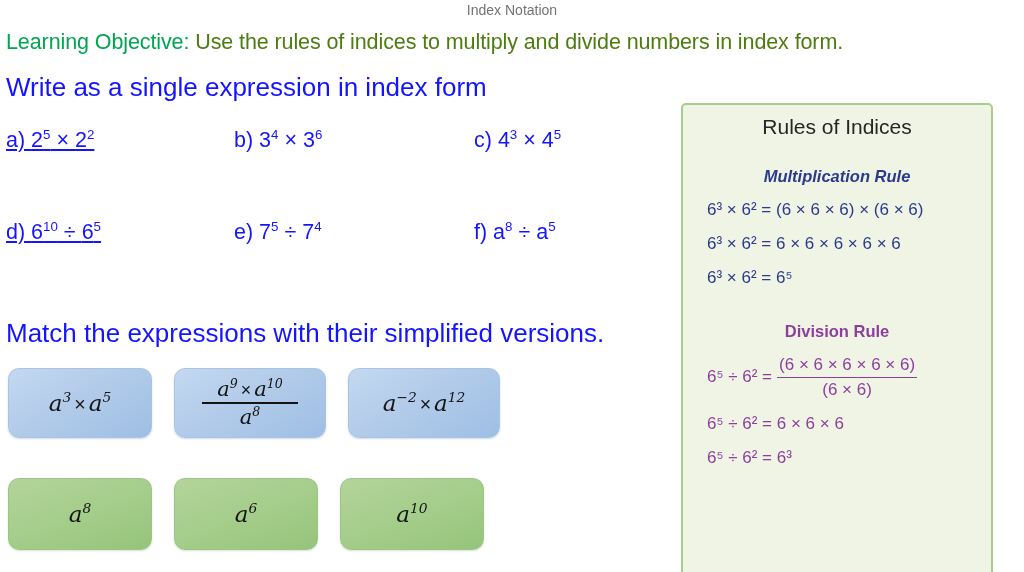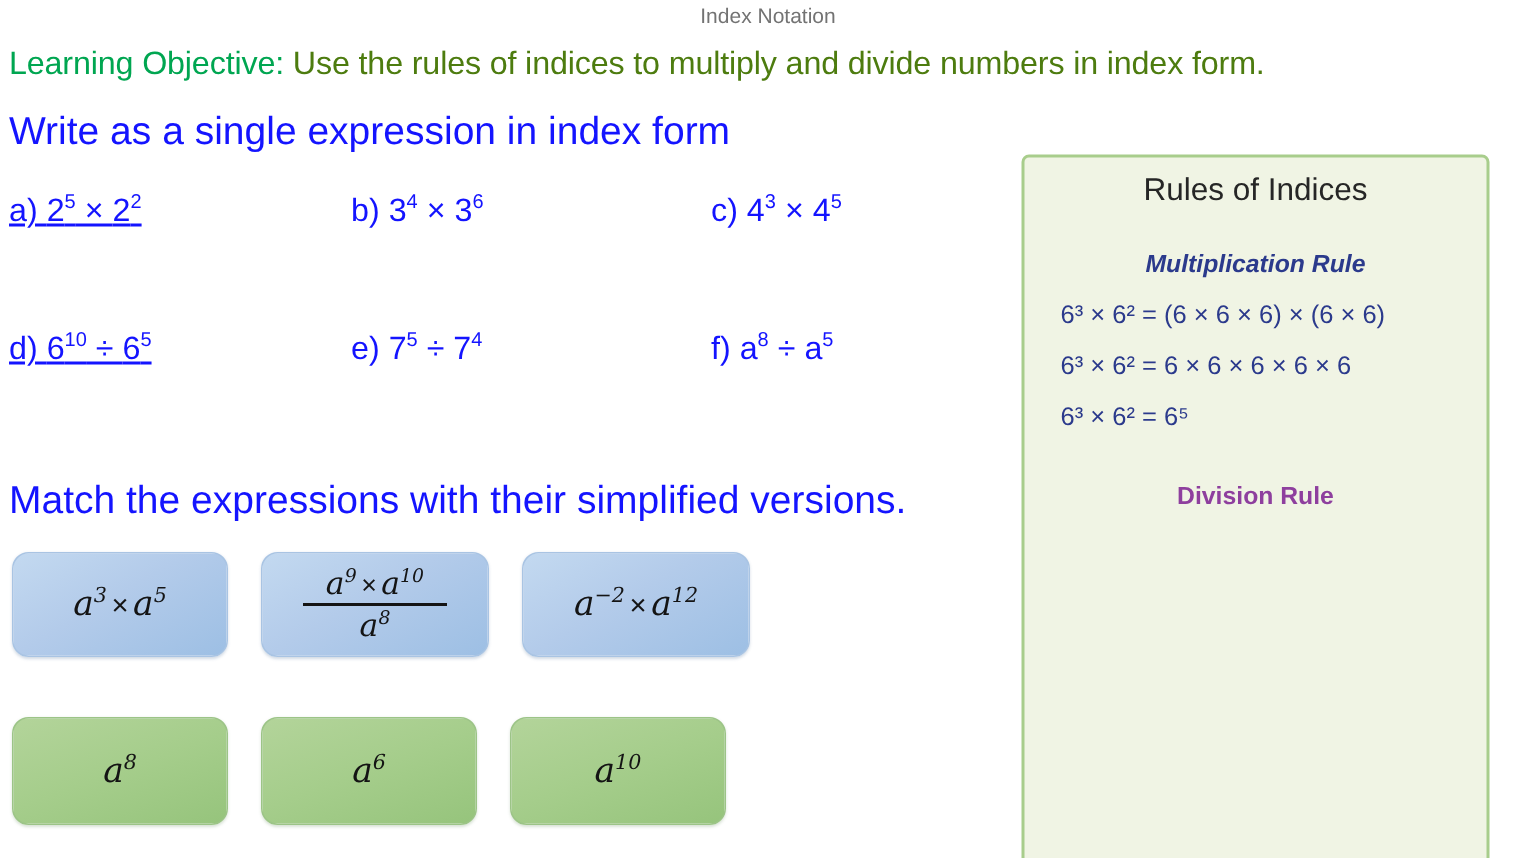--- a/index.html
+++ b/index.html
@@ -268,14 +268,28 @@
   <div class="rule-subheading sub-mult">Multiplication Rule</div>
 
   <div class="rule-lines">
     <div class="rule-line mult-line">6³ × 6² = (6 × 6 × 6) × (6 × 6)</div>
     <div class="rule-line mult-line">6³ × 6² = 6 × 6 × 6 × 6 × 6</div>
     <div class="rule-line mult-line">6³ × 6² = 6⁵</div>
   </div>
 
   <div class="rule-subheading sub-div">Division Rule</div>
 
+  <div class="rule-lines">
+    <div class="rule-line div-line">
+      <span class="inline-eq">
+        <span>6⁵ ÷ 6² = </span>
+        <span class="rule-frac">
+          <span class="rf-num">(6 × 6 × 6 × 6 × 6)</span>
+          <span class="rf-bar"></span>
+          <span class="rf-den">(6 × 6)</span>
+        </span>
+      </span>
+    </div>
+    <div class="rule-line div-line">6⁵ ÷ 6² = 6 × 6 × 6</div>
+    <div class="rule-line div-line">6⁵ ÷ 6² = 6³</div>
+  </div>
 
 </div>
 
 </body></html>

